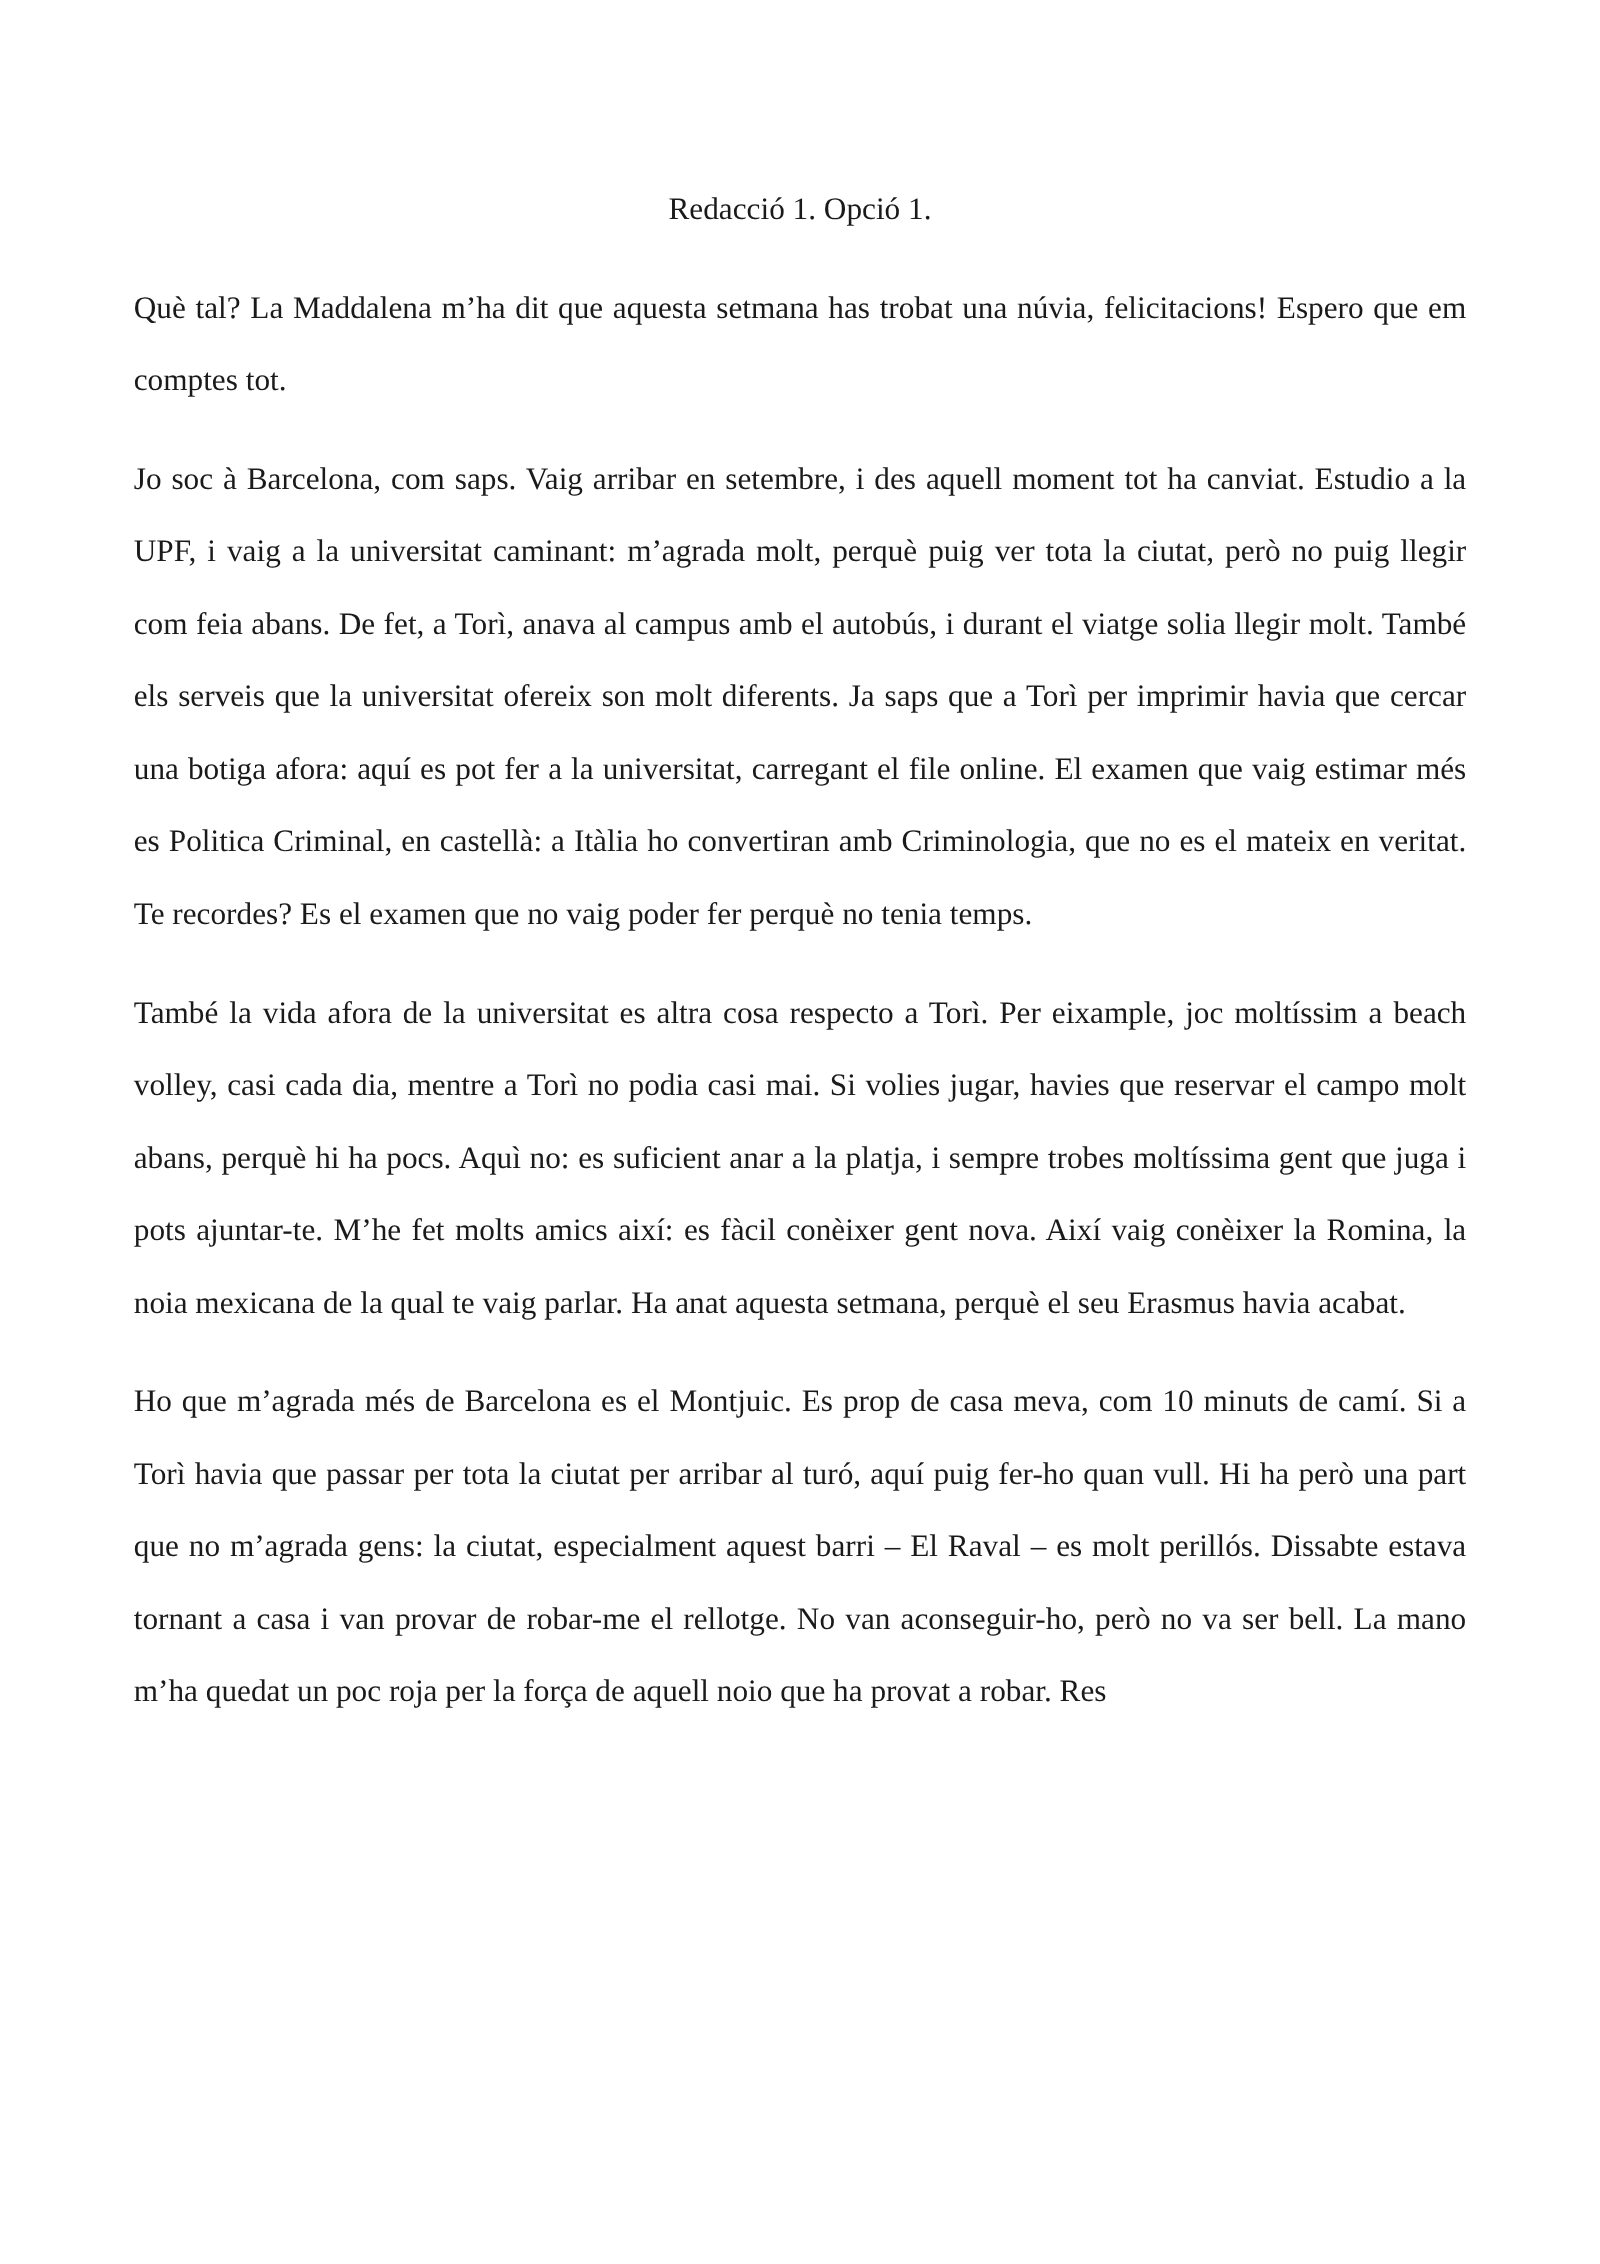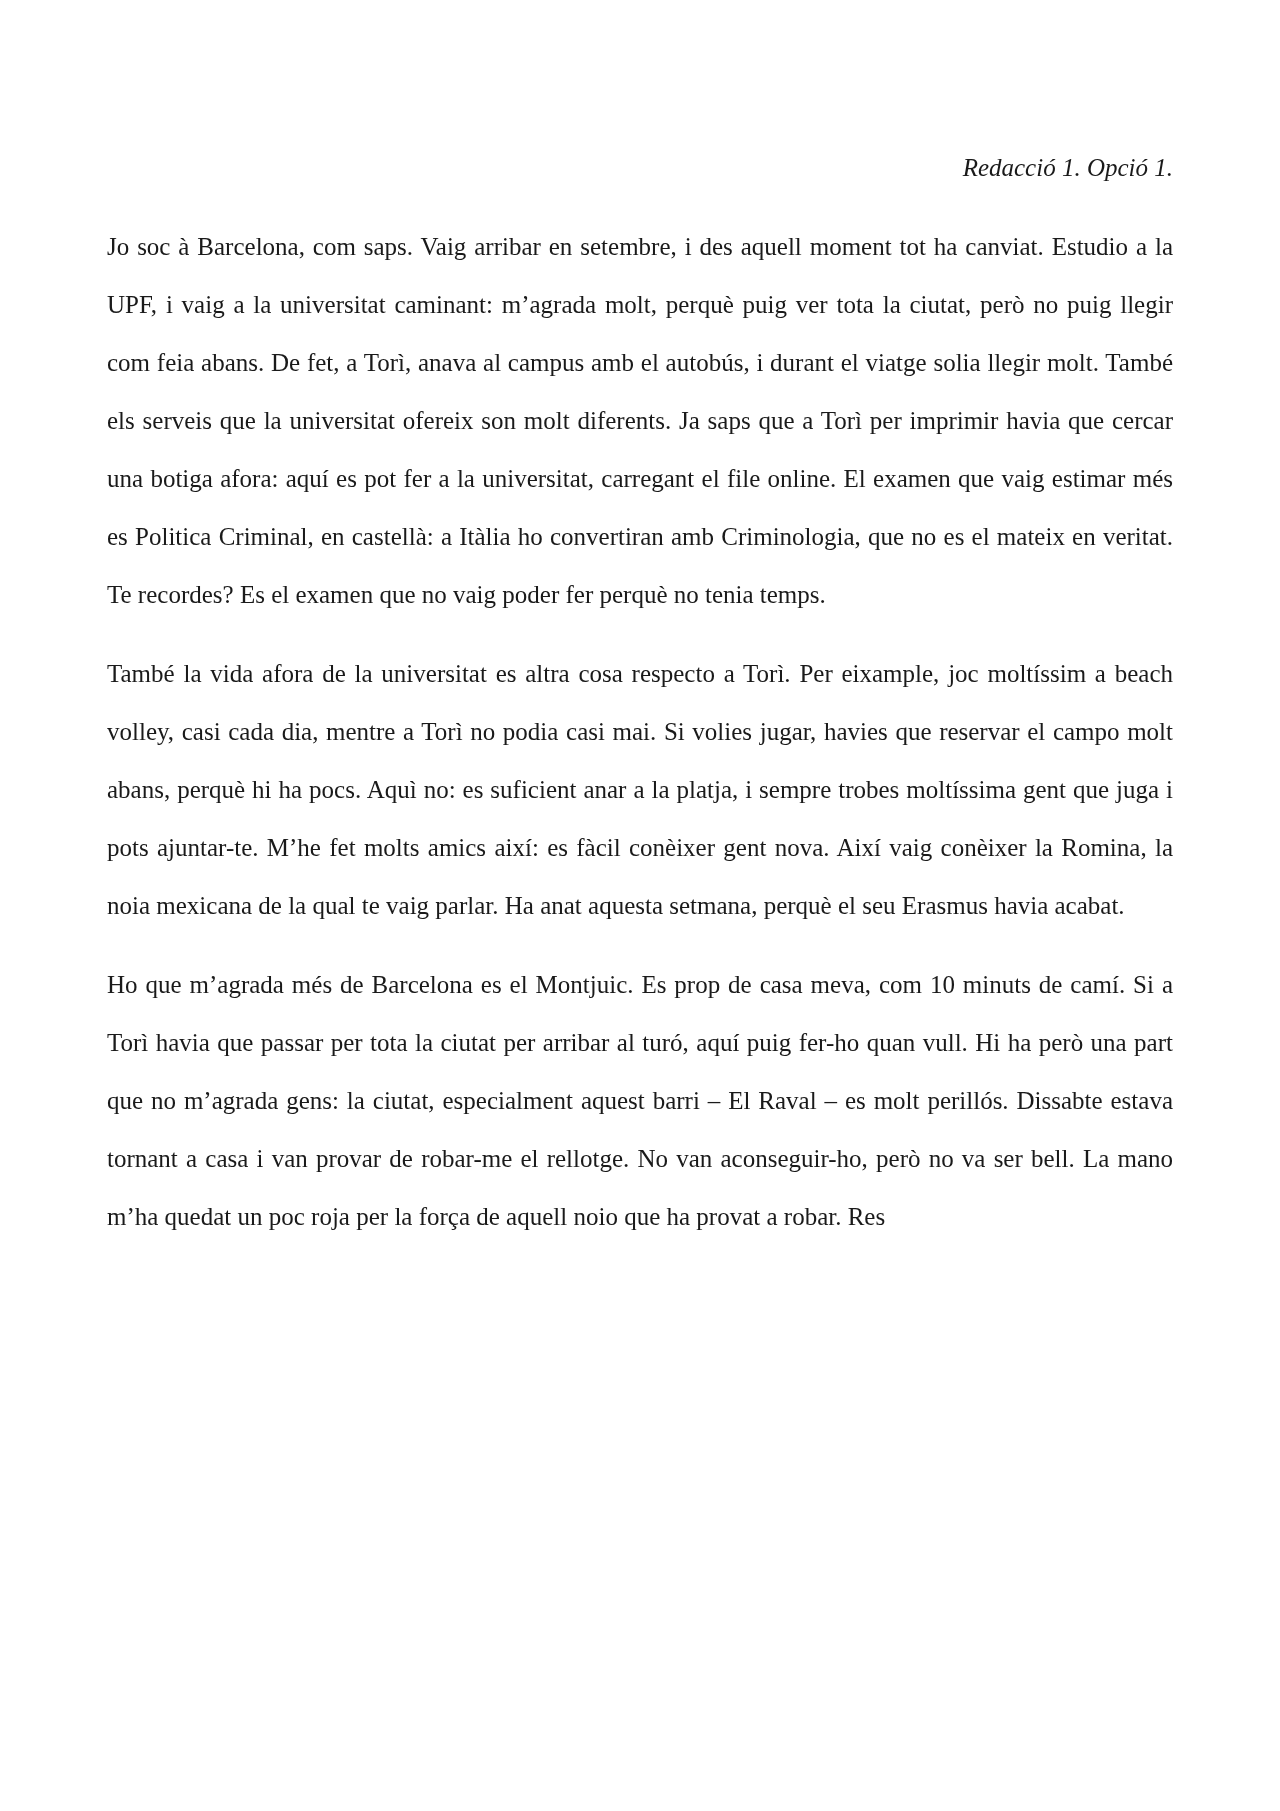--- a/index.html
+++ b/index.html
@@ -23,30 +23,30 @@
     font-family: "Liberation Serif", "DejaVu Serif", serif;
     font-size: 25px;
     color: #1a1a1a;
   }
   .content p {
     margin: 0 0 21px 0;
     line-height: 58px;
   }
   .para-heading,
   .para-salutation {
-    text-align: right;
-    font-style: italic;
+    text-align: center;
   }
   .para-body {
     text-align: justify;
   }
 </style>
 </head>
 <body>
 
 <div class="page">
   <div class="content">
       <p class="para-heading">Redacció 1. Opció 1.</p>
+      <p class="para-body">Què tal? La Maddalena m’ha dit que aquesta setmana has trobat una núvia, felicitacions! Espero que em comptes tot.</p>
       <p class="para-body">Jo soc à Barcelona, com saps. Vaig arribar en setembre, i des aquell moment tot ha canviat. Estudio a la UPF, i vaig a la universitat caminant: m’agrada molt, perquè puig ver tota la ciutat, però no puig llegir com feia abans. De fet, a Torì, anava al campus amb el autobús, i durant el viatge solia llegir molt. També els serveis que la universitat ofereix son molt diferents. Ja saps que a Torì per imprimir havia que cercar una botiga afora: aquí es pot fer a la universitat, carregant el file online. El examen que vaig estimar més es Politica Criminal, en castellà: a Itàlia ho convertiran amb Criminologia, que no es el mateix en veritat. Te recordes? Es el examen que no vaig poder fer perquè no tenia temps.</p>
       <p class="para-body">També la vida afora de la universitat es altra cosa respecto a Torì. Per eixample, joc moltíssim a beach volley, casi cada dia, mentre a Torì no podia casi mai. Si volies jugar, havies que reservar el campo molt abans, perquè hi ha pocs. Aquì no: es suficient anar a la platja, i sempre trobes moltíssima gent que juga i pots ajuntar-te. M’he fet molts amics així: es fàcil conèixer gent nova. Així vaig conèixer la Romina, la noia mexicana de la qual te vaig parlar. Ha anat aquesta setmana, perquè el seu Erasmus havia acabat.</p>
       <p class="para-body">Ho que m’agrada més de Barcelona es el Montjuic. Es prop de casa meva, com 10 minuts de camí. Si a Torì havia que passar per tota la ciutat per arribar al turó, aquí puig fer-ho quan vull. Hi ha però una part que no m’agrada gens: la ciutat, especialment aquest barri – El Raval – es molt perillós. Dissabte estava tornant a casa i van provar de robar-me el rellotge. No van aconseguir-ho, però no va ser bell. La mano m’ha quedat un poc roja per la força de aquell noio que ha provat a robar. Res</p>
     </div>
 </div>
 
 </body></html>

